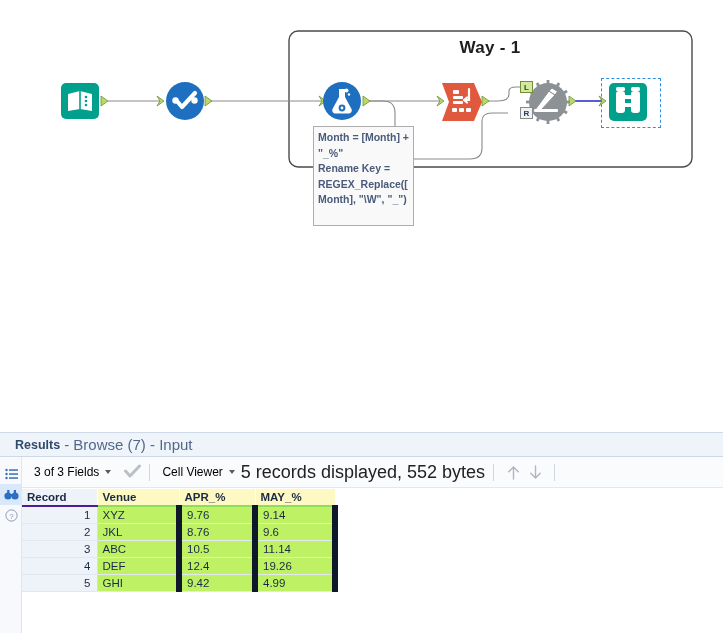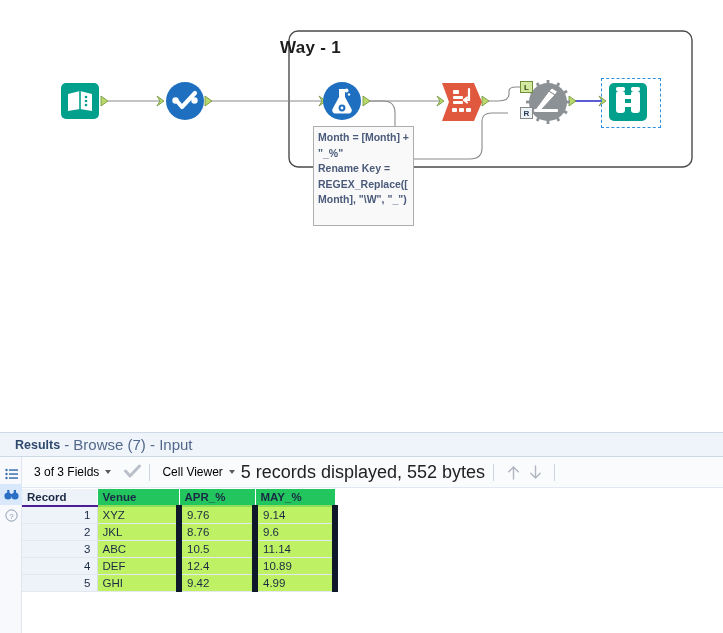--- a/index.html
+++ b/index.html
@@ -28,23 +28,24 @@
     overflow: hidden;
   }
   #canvas-svg {
     position: absolute;
     left: 0; top: 0;
   }
 
   
   .container-title {
     position: absolute;
-    left: 280px;
+    left: 290px;
     top: 38px;
     width: 400px;
+    text-align: center;
     font-family: "Liberation Sans", sans-serif;
     font-size: 17px;
     font-weight: bold;
     color: #1d1d1d;
     letter-spacing: 0.3px;
   }
 
   
   .tool {
     position: absolute;
@@ -220,21 +221,21 @@
     box-sizing: border-box;
   }
   table.grid {
     border-collapse: collapse;
     table-layout: fixed;
     font-family: "Liberation Sans", sans-serif;
     font-size: 11.5px;
   }
   table.grid th {
     height: 17px;
-    background: #22c55e;
+    background: #fef9c3;
     color: #1b2a44;
     font-weight: bold;
     font-size: 11.5px;
     text-align: left;
     padding: 0 0 0 5px;
     border-right: 1px solid #ffffff;
     border-bottom: 2px solid #8ede5a;
     box-sizing: border-box;
     white-space: nowrap;
   }
@@ -504,21 +505,21 @@
             <tr>
               <td class="recnum">3</td>
               <td>ABC</td>
               <td>10.5</td>
               <td>11.14</td>
             </tr>
             <tr>
               <td class="recnum">4</td>
               <td>DEF</td>
               <td>12.4</td>
-              <td>10.89</td>
+              <td>19.26</td>
             </tr>
             <tr>
               <td class="recnum">5</td>
               <td>GHI</td>
               <td>9.42</td>
               <td>4.99</td>
             </tr>
           </tbody>
         </table>
       </div>

